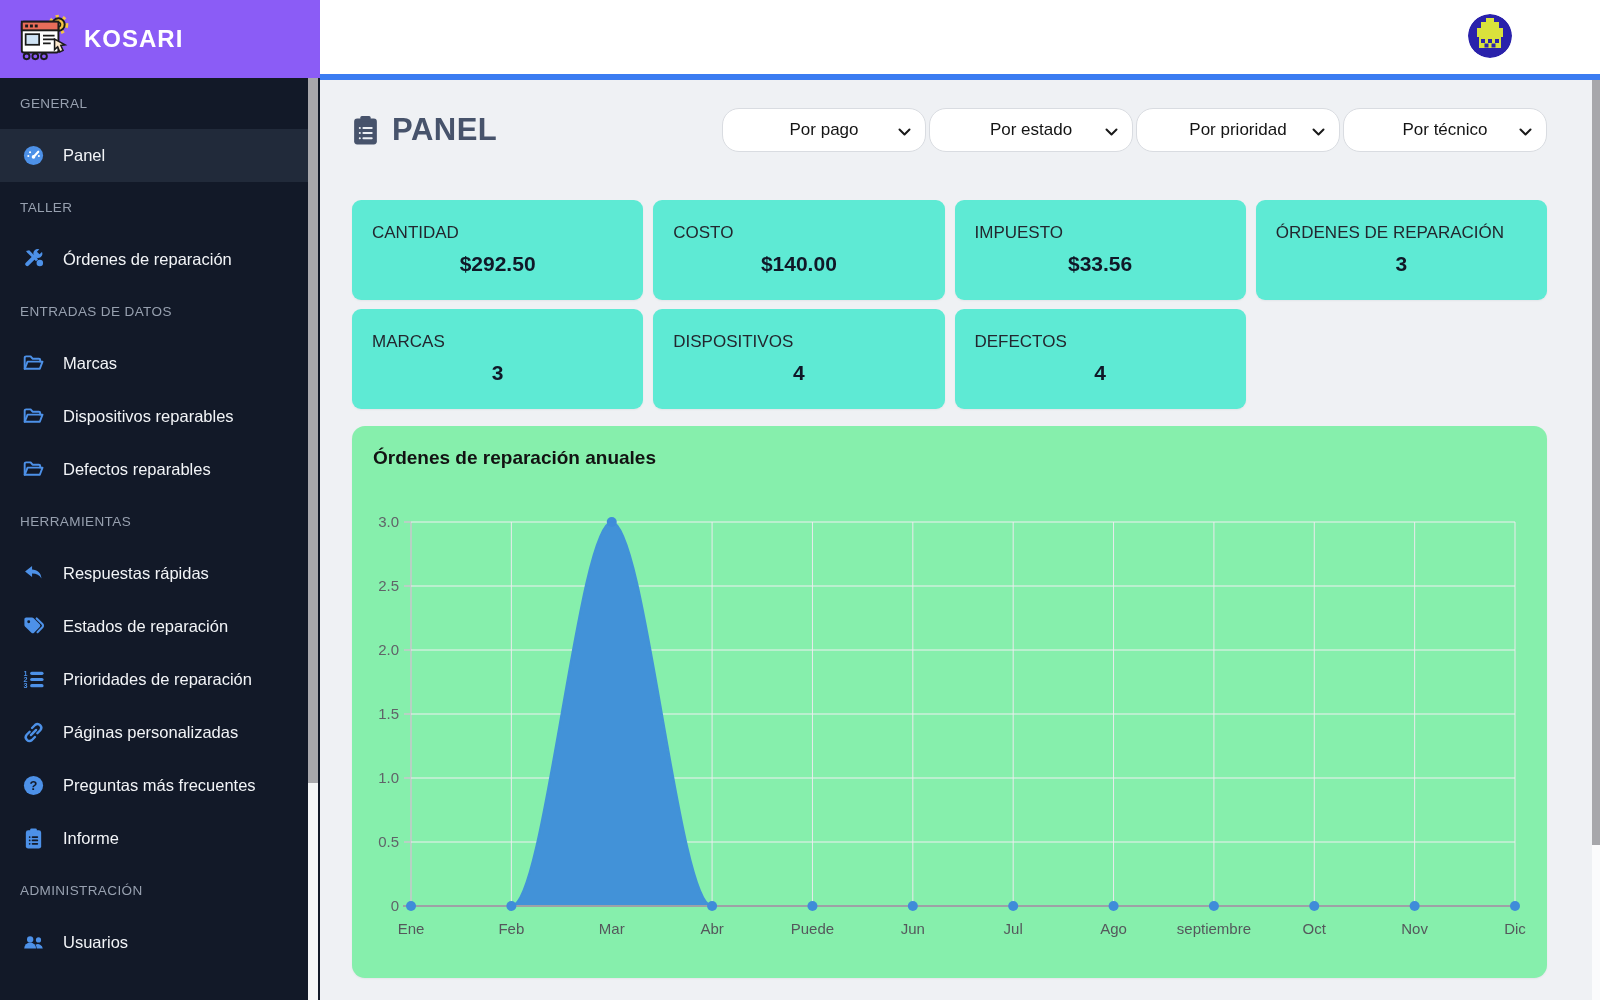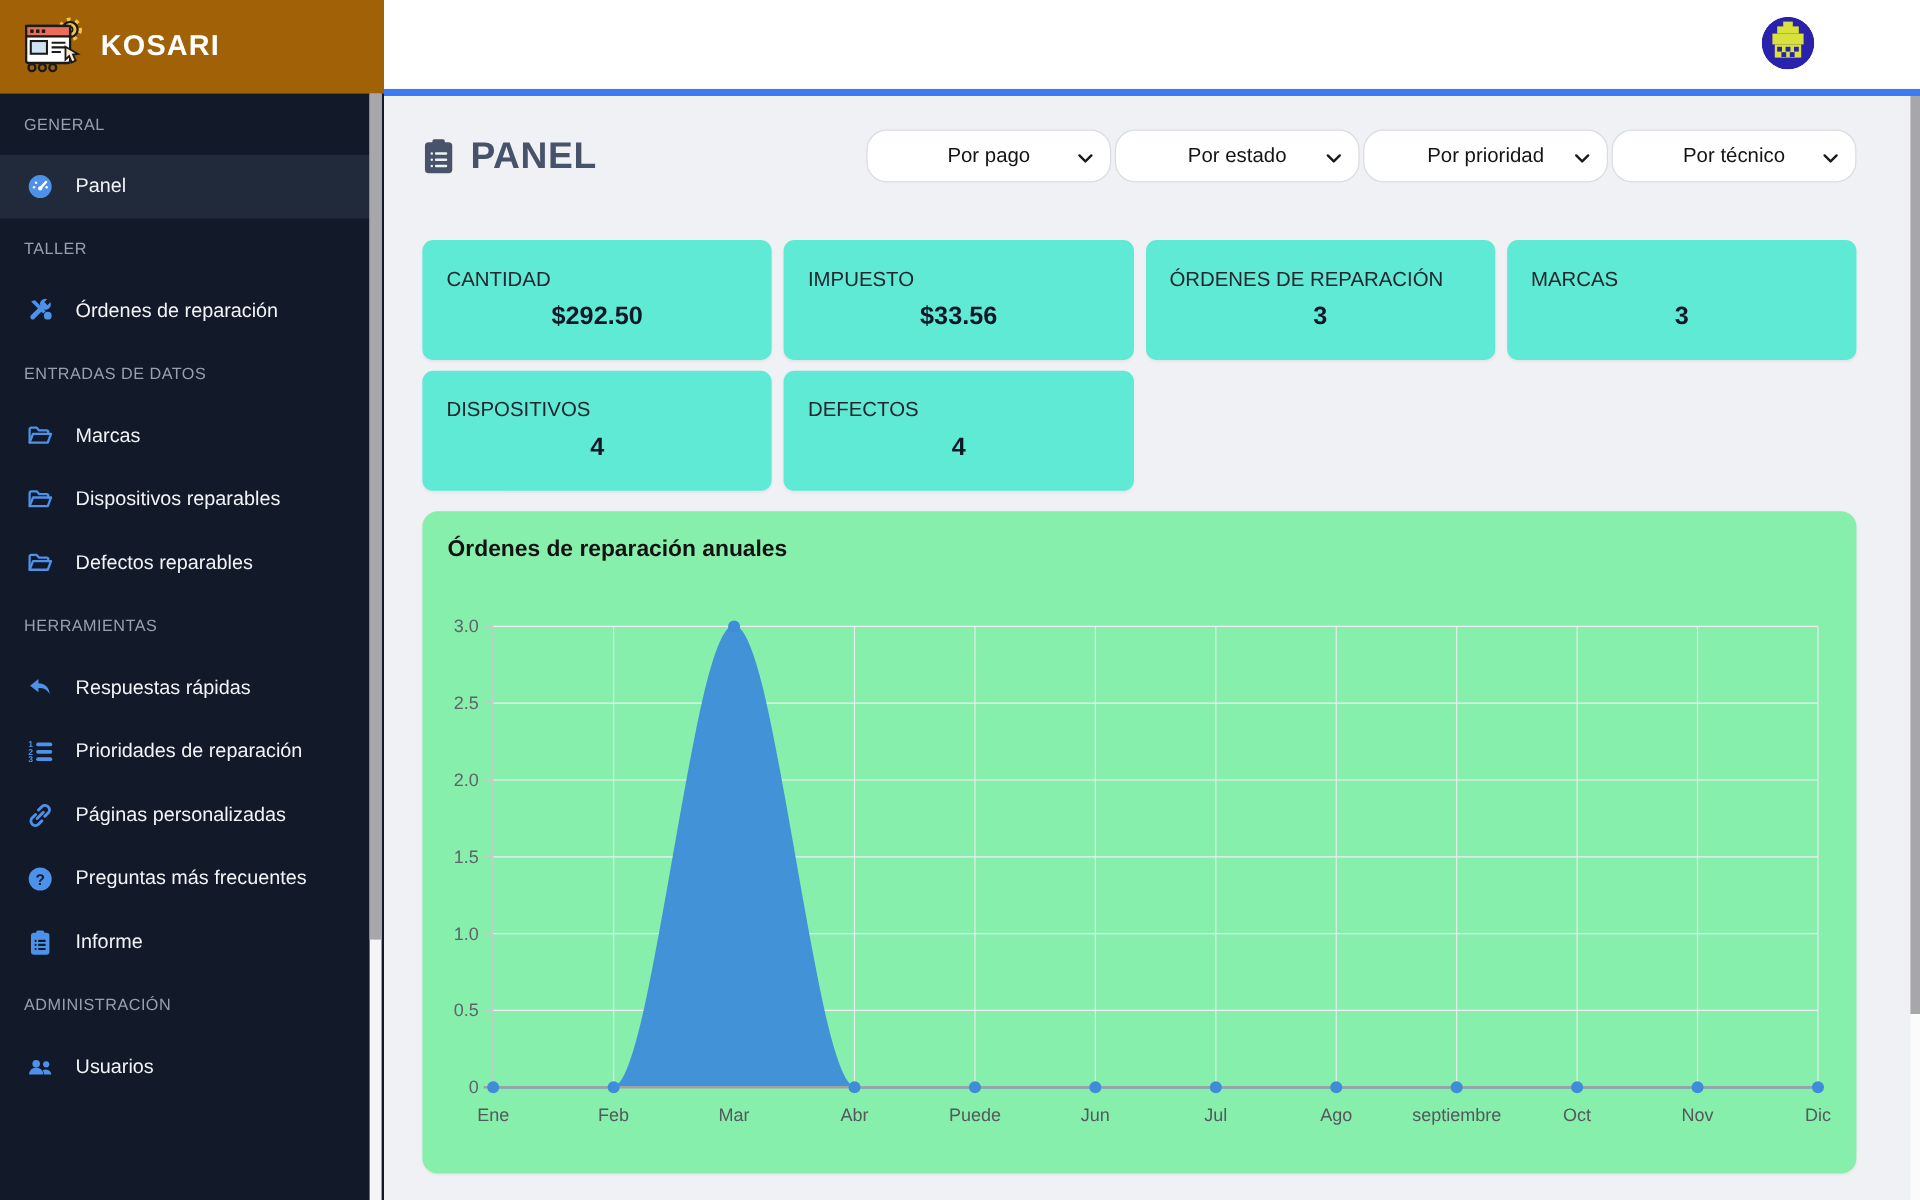--- a/index.html
+++ b/index.html
@@ -7,21 +7,21 @@
   body {
     width:1600px; height:1000px; overflow:hidden;
     font-family:"Liberation Sans", sans-serif;
     background:#eff1f4;
   }
   .app { display:flex; width:1600px; height:1000px; }
 
   
   .sidebar { width:320px; flex:none; background:#121928; position:relative; }
   .side-header {
-    height:78px; background:#a16207; display:flex; align-items:center;
+    height:78px; background:#8b5cf6; display:flex; align-items:center;
     padding-left:16px; gap:14px;
   }
   .brand { font-size:24px; font-weight:bold; color:#ffffff; letter-spacing:1px; }
   .side-nav { position:absolute; top:78px; left:0; width:308px;text-align:center; }
   .section-label {
     height:51px; display:flex; align-items:center; padding-left:20px;
     color:#97a0af; font-size:13.5px; letter-spacing:0.4px;
   }
   .nav-item {
     height:53px; display:flex; align-items:center; padding-left:20px; gap:17px;
@@ -156,20 +156,30 @@
         <div class="nav-item">
           <span class="nav-icon">
             <svg viewBox="0 0 24 24" width="23" height="23" fill="#4d91e8">
               <path d="M10.5 15.6 V11.9 C15.3 11.9 18.4 13.6 20.3 17.3 C20.1 11.2 15.9 7.9 10.5 7.7 V4.1 L3.2 9.8 Z"></path>
             </svg>
           </span>
           <span>Respuestas rápidas</span>
         </div>
         <div class="nav-item">
           <span class="nav-icon">
+            <svg viewBox="0 0 24 24" width="23" height="23">
+              <path d="M2.5 10.5 V4.3 A1.8 1.8 0 0 1 4.3 2.5 H10.5 a2 2 0 0 1 1.4.6 l6.6 6.6 a2 2 0 0 1 0 2.8 l-5.9 5.9 a2 2 0 0 1-2.8 0 L3.1 11.9 a2 2 0 0 1-.6-1.4z" fill="#4d91e8"></path>
+              <circle cx="7" cy="7" r="1.5" fill="#131b2a"></circle>
+              <path d="M15.3 3.6 l5.9 5.9 a2.4 2.4 0 0 1 0 3.4 l-5 5" stroke="#4d91e8" stroke-width="2.2" fill="none" stroke-linecap="round"></path>
+            </svg>
+          </span>
+          <span>Estados de reparación</span>
+        </div>
+        <div class="nav-item">
+          <span class="nav-icon">
             <svg viewBox="0 0 24 24" width="23" height="23" fill="#4d91e8">
               <rect x="8.5" y="4" width="14" height="3.2" rx="1.6"></rect>
               <rect x="8.5" y="10.4" width="14" height="3.2" rx="1.6"></rect>
               <rect x="8.5" y="16.8" width="14" height="3.2" rx="1.6"></rect>
               <text x="1.5" y="8" font-size="7.5" font-weight="bold" fill="#4d91e8">1</text>
               <text x="1.5" y="14.4" font-size="7.5" font-weight="bold" fill="#4d91e8">2</text>
               <text x="1.5" y="20.8" font-size="7.5" font-weight="bold" fill="#4d91e8">3</text>
             </svg>
           </span>
           <span>Prioridades de reparación</span>
@@ -287,20 +297,24 @@
                   <path d="M1.5 1.5 L6.5 6.5 L11.5 1.5"></path>
                 </svg></span>
             </button>
           </div>
       </div>
 
       <div class="stats-grid" id="stats-grid">
           <div class="stat-card">
             <div class="stat-label">CANTIDAD</div>
             <div class="stat-value">$292.50</div>
+          </div>
+          <div class="stat-card">
+            <div class="stat-label">COSTO</div>
+            <div class="stat-value">$140.00</div>
           </div>
           <div class="stat-card">
             <div class="stat-label">IMPUESTO</div>
             <div class="stat-value">$33.56</div>
           </div>
           <div class="stat-card">
             <div class="stat-label">ÓRDENES DE REPARACIÓN</div>
             <div class="stat-value">3</div>
           </div>
           <div class="stat-card">

